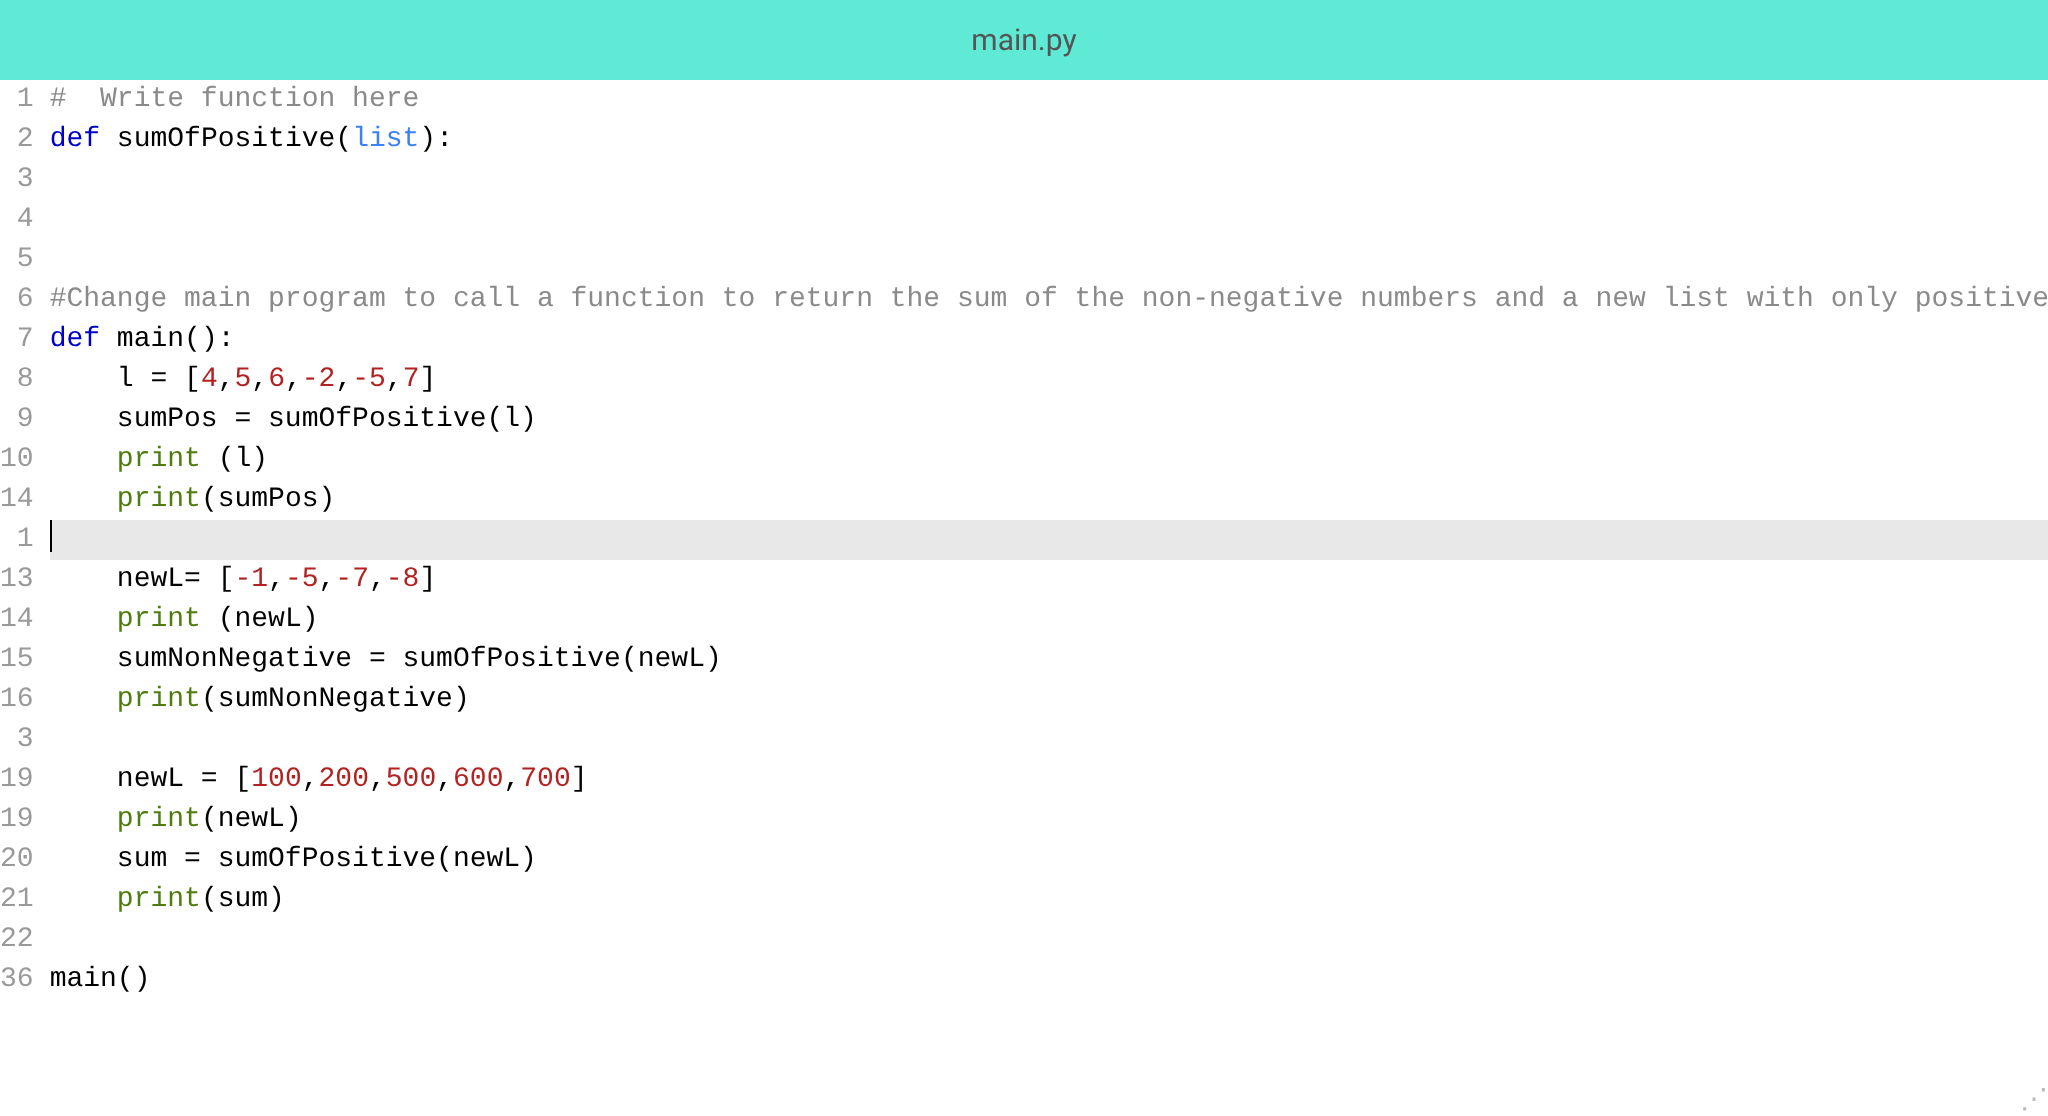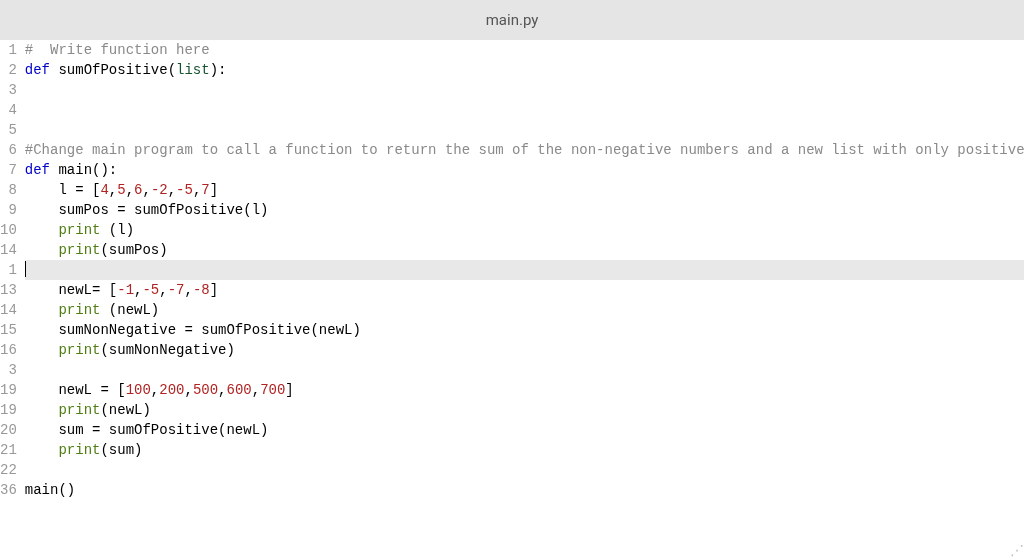--- a/index.html
+++ b/index.html
@@ -5,21 +5,21 @@
 * { margin: 0; padding: 0; box-sizing: border-box; }
 body {
   font-family: -apple-system, BlinkMacSystemFont, "Segoe UI", Roboto, sans-serif;
   background: #fff;
   width: 1024px;
   height: 558px;
   overflow: hidden;
   position: relative;
 }
 .header {
-  background: #e5e5e5;
+  background: #5eead4;
   height: 40px;
   display: flex;
   align-items: center;
   position: relative;
 }
 .header-title {
   position: absolute;
   left: 50%;
   transform: translateX(-50%);
   color: #555;
@@ -58,21 +58,21 @@
 .cursor {
   display: inline-block;
   width: 1px;
   height: 16px;
   background: #000;
   vertical-align: middle;
   margin-top: -2px;
 }
 .tok-comment { color: #8a8a8a; }
 .tok-keyword { color: #0000c8; }
-.tok-param   { color: #14532d; }
+.tok-param   { color: #3b82f6; }
 .tok-number  { color: #b22222; }
 .tok-builtin { color: #4d7c0f; }
 .resize-handle {
   position: absolute;
   right: 2px;
   bottom: 2px;
   width: 12px;
   height: 12px;
   color: #bbb;
   font-size: 14px;

